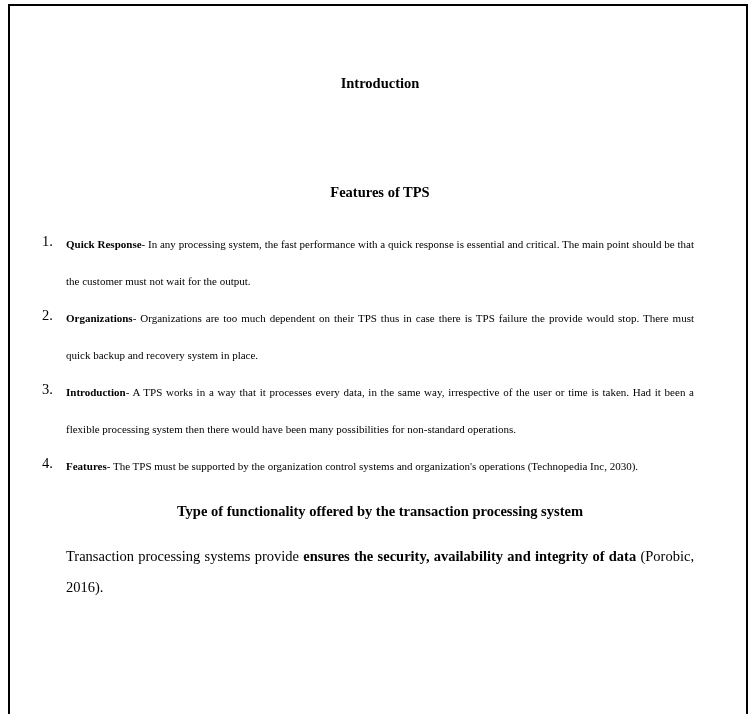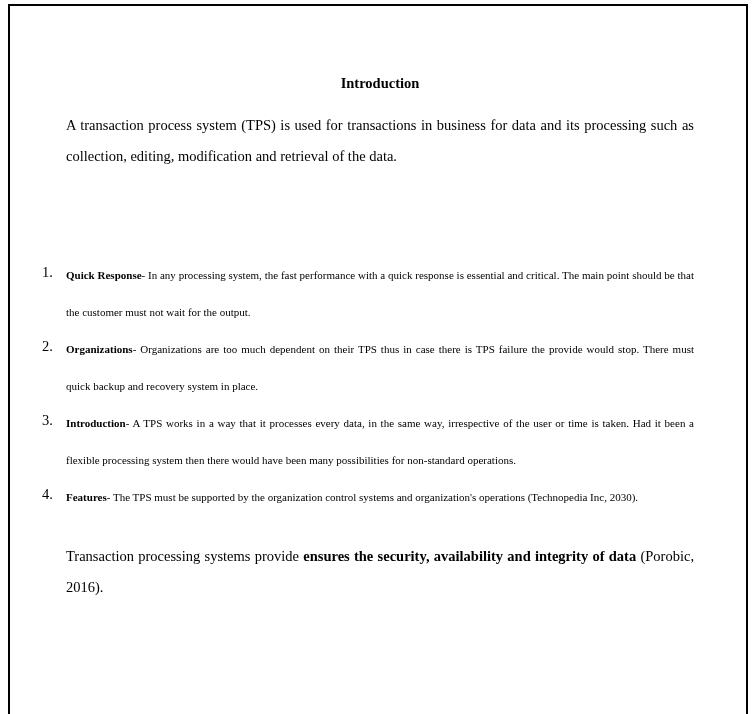--- a/index.html
+++ b/index.html
@@ -96,27 +96,27 @@
 <body>
 
 <div id="page-frame">
 
   <div id="content">
 
     <p class="heading">Introduction</p>
 
     <div class="gap-sm"></div>
 
-    <p class="para">A transaction process system (TPS) is used for transactions in business for data and its processing such as collection, editing, modification and retrieval of the data.</p>
 
     <div class="gap-md"></div>
 
 
     <div class="gap-lg"></div>
 
+    <p class="heading">Features of TPS</p>
 
     <div class="gap-xl"></div>
 
     <ol class="feature-list">
 
       <li>
         <span class="li-num">1.</span>
         <span class="li-body"><b>Quick Response</b><span>- In any processing system, the fast performance with a quick response is essential and critical. The main point should be that the customer must not wait for the output.</span></span>
       </li>
 
@@ -132,19 +132,20 @@
 
       <li>
         <span class="li-num">4.</span>
         <span class="li-body"><b>Features</b><span>- The TPS must be supported by the organization control systems and organization's operations (Technopedia Inc, 2030).</span></span>
       </li>
 
     </ol>
 
     <div class="gap-sm"></div>
 
+    <p class="heading">Type of functionality offered by the transaction processing system</p>
 
     <div class="gap-md"></div>
 
     <p class="para"><span>Transaction processing systems provide </span><b>ensures the security, availability and integrity of data</b><span> (Porobic, 2016).</span></p>
 
   </div>
 </div>
 
 </body></html>

